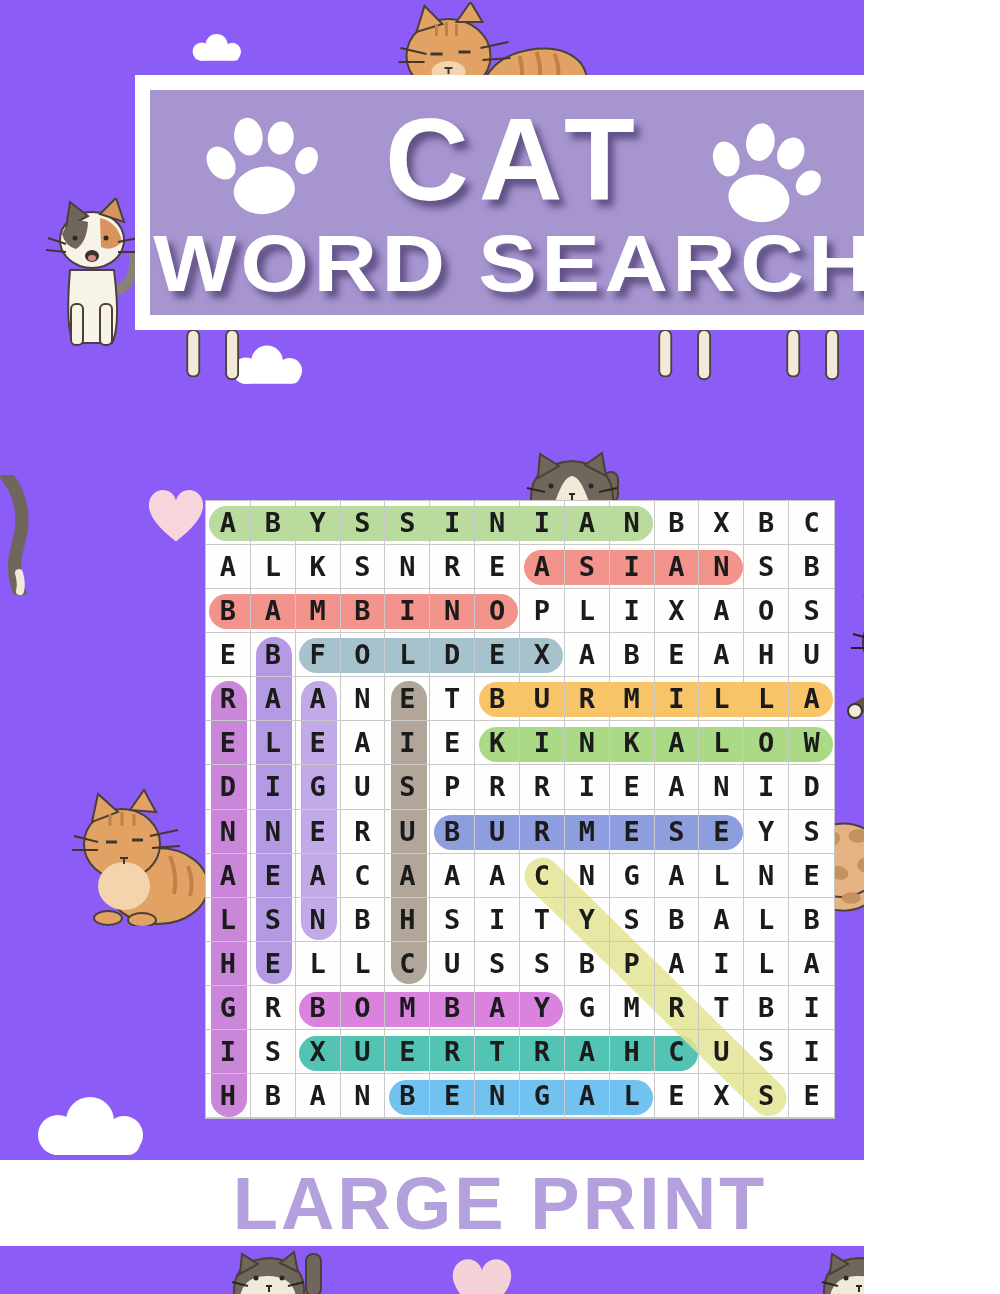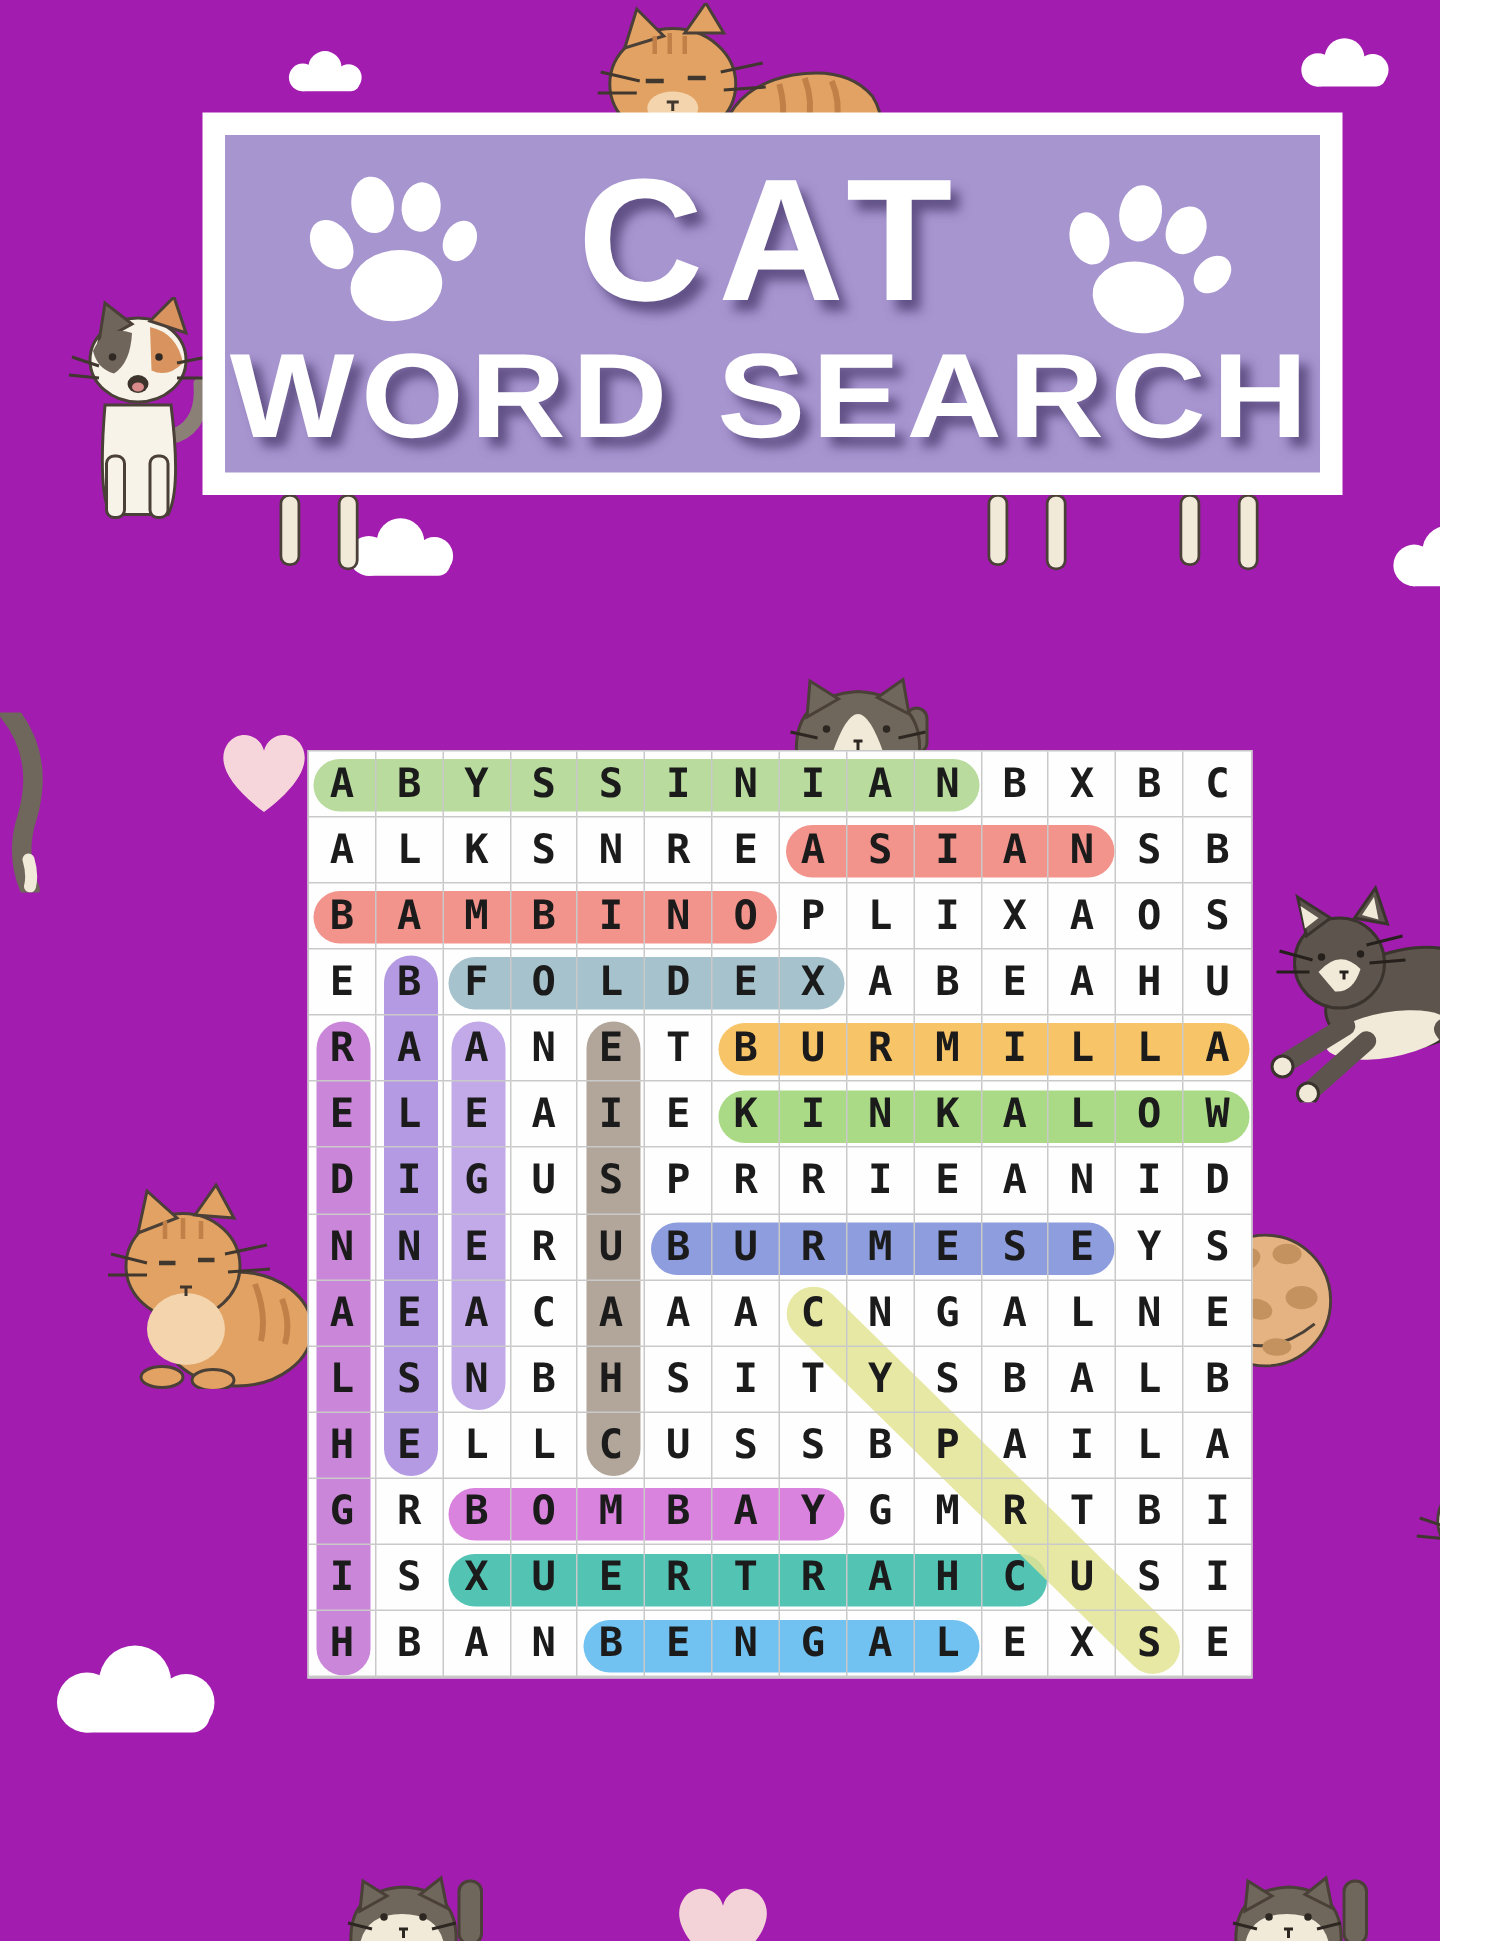--- a/index.html
+++ b/index.html
@@ -1,17 +1,17 @@
 <!DOCTYPE html>
 <html><head>
 <meta charset="utf-8">
 <style>
   html,body{margin:0;padding:0;}
-  .page{position:relative;width:960px;height:1294px;overflow:hidden;
-        background:#a21caf;font-family:"Liberation Sans",sans-serif;}
+  .page{position:relative;width:864px;height:1294px;overflow:hidden;
+        background:#8b5cf6;font-family:"Liberation Sans",sans-serif;}
   .abs{position:absolute;}
 
   
   .title-box{position:absolute;left:135px;top:75px;width:760px;height:255px;
              background:#ffffff;box-sizing:border-box;padding:15px;z-index:3;}
   .title-inner{position:relative;width:100%;height:100%;background:#a795d0;
                display:flex;flex-direction:column;align-items:center;justify-content:center;}
   .title-cat{font-weight:bold;font-size:116px;line-height:1;color:#ffffff;letter-spacing:10px;
              text-shadow:6px 7px 7px rgba(84,68,120,.85);}
   .title-ws{font-weight:bold;font-size:80px;line-height:1;color:#ffffff;letter-spacing:4px;
@@ -449,20 +449,23 @@
     <path d="M58,16 L74,0 L82,24 Z" fill="#d9935e" stroke="#4a4038" stroke-width="2"></path>
     <path d="M20,36 Q28,18 46,24 Q45,44 34,51 Q23,48 20,36 Z" fill="#6f655b"></path>
     <path d="M58,20 Q76,24 80,44 Q70,54 59,49 Z" fill="#d9935e"></path>
     <circle cx="33" cy="40" r="2.5" fill="#302923"></circle>
       <circle cx="64" cy="40" r="2.5" fill="#302923"></circle>
     <ellipse cx="50" cy="58" rx="7" ry="6" fill="#3c332c"></ellipse>
       <ellipse cx="50" cy="60" rx="4" ry="3" fill="#d98a8a"></ellipse>
     <path d="M6,40 L24,46 M4,52 L24,54 M76,44 L96,40 M76,54 L96,54" stroke="#40372f" stroke-width="2"></path>
   </svg>
 
+  <div class="footer-band">
+    <span class="footer-text">LARGE PRINT</span>
+  </div>
 
   <svg class="abs deco" style="left:230px;top:1248px;width:95px;height:48px;" viewBox="0 0 95 48">
     <rect x="76" y="6" width="15" height="42" rx="7" fill="#6f665c" stroke="#4a4038" stroke-width="2"></rect>
     <path d="M4,48 Q2,12 39,10 Q76,12 74,48 Z" fill="#6f665c" stroke="#4a4038" stroke-width="2"></path>
     <path d="M10,26 L12,6 L28,16 Z" fill="#6f665c" stroke="#4a4038" stroke-width="2"></path>
     <path d="M50,15 L64,4 L68,24 Z" fill="#6f665c" stroke="#4a4038" stroke-width="2"></path>
     <path d="M10,48 Q14,28 38,28 Q62,28 66,48 Z" fill="#f1ead9"></path>
     <circle cx="26" cy="30" r="2.5" fill="#2d2721"></circle>
       <circle cx="52" cy="30" r="2.5" fill="#2d2721"></circle>
     <path d="M36,38 h6 M39,38 v6 M2,34 L18,38 M58,38 L74,34" stroke="#2d2721" stroke-width="2"></path>

